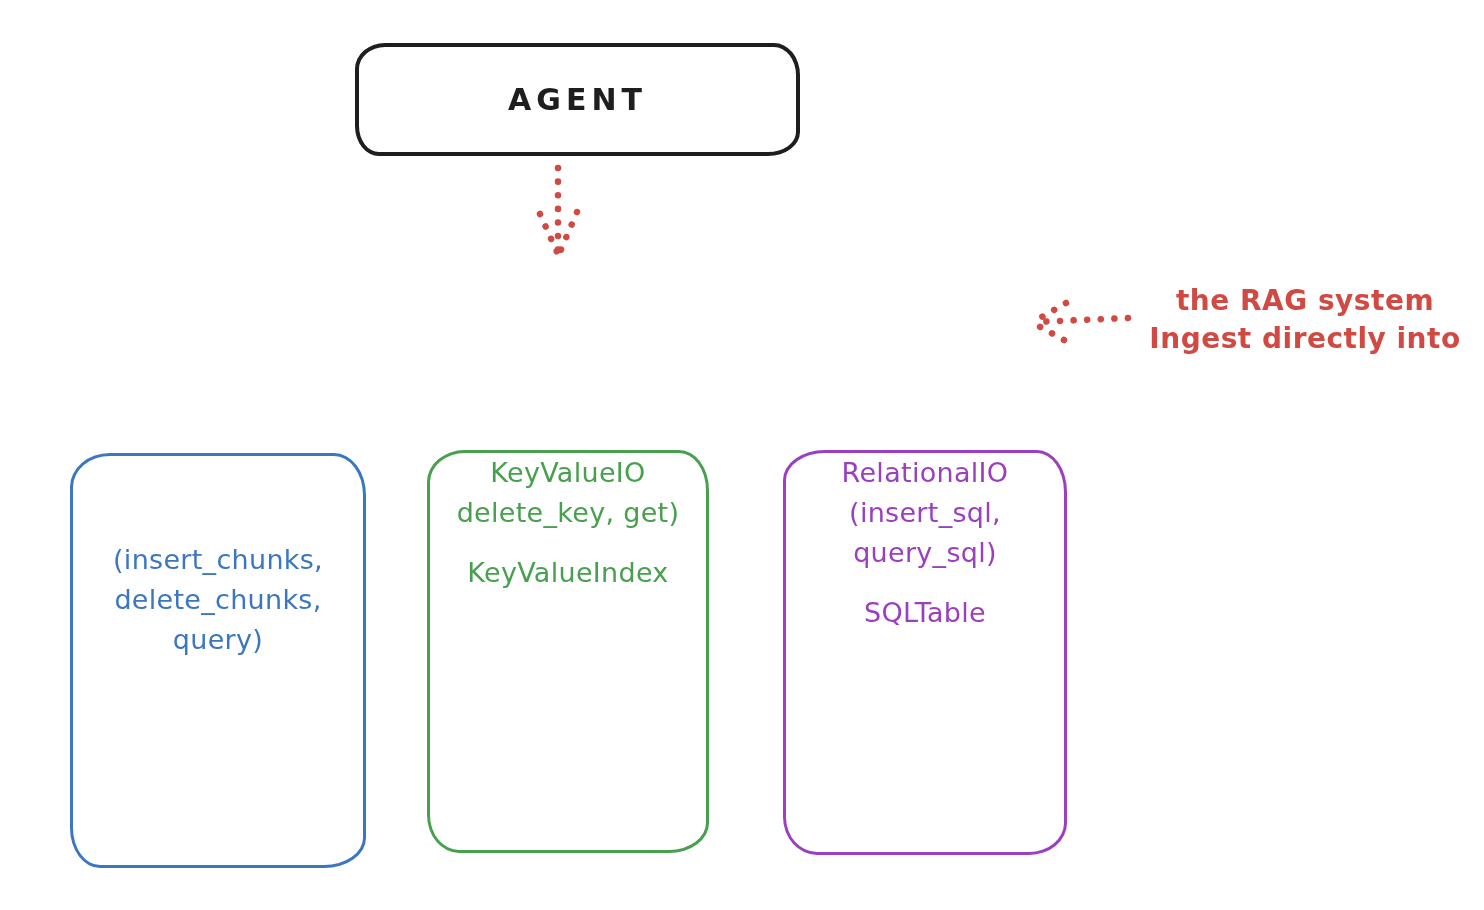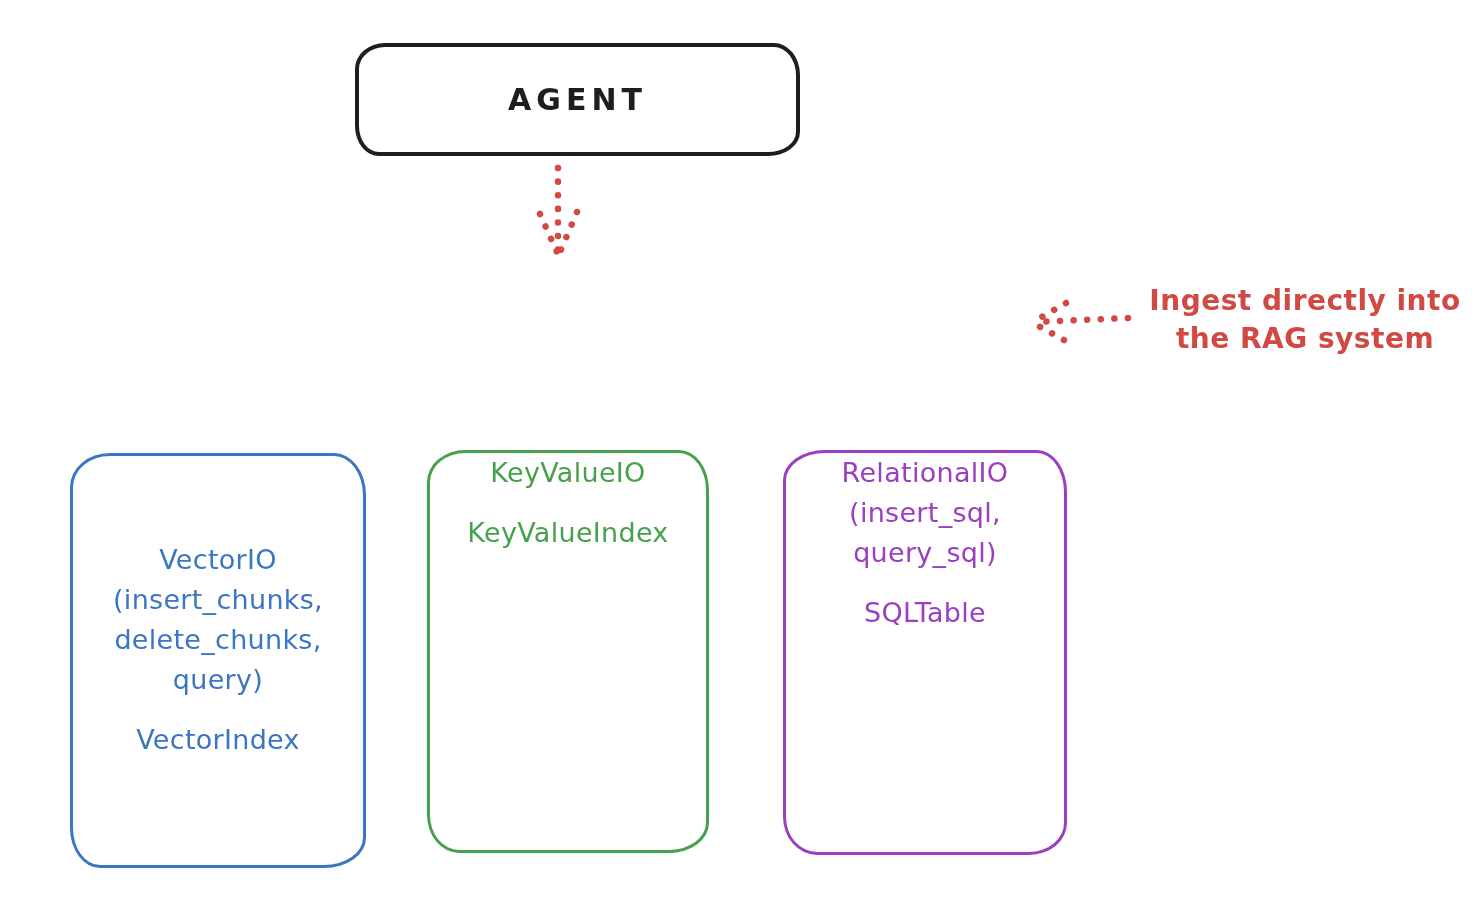--- a/index.html
+++ b/index.html
@@ -113,34 +113,33 @@
 
     <g stroke="var(--red, #d04a43)" stroke-width="6.5" stroke-linecap="round" stroke-dasharray="0.1 13.5" fill="none">
       <path d="M1128,318 L1035,322"></path>
       <path d="M1066,303 L1033,322"></path>
       <path d="M1064,340 L1033,323"></path>
     </g>
   </svg>
 
 
   <div class="annotation">
+    <div>the RAG system</div>
     <div>Ingest directly into</div>
-    <div>the RAG system</div>
   </div>
 
   <div class="io-box io-box-vector" style="--c: #3b76c2;">
-    <div>VectorIO</div>
     <div>(insert_chunks,</div>
     <div>delete_chunks,</div>
     <div>query)</div>
-    <div class="io-footer">VectorIndex</div>
   </div>
 
   <div class="io-box io-box-keyvalue" style="--c: #47a04e;">
     <div>KeyValueIO</div>
+    <div>delete_key, get)</div>
     <div class="io-footer">KeyValueIndex</div>
   </div>
 
   <div class="io-box io-box-relational" style="--c: #9b3fc0;">
     <div>RelationalIO</div>
     <div>(insert_sql,</div>
     <div>query_sql)</div>
     <div class="io-footer">SQLTable</div>
   </div>
 

